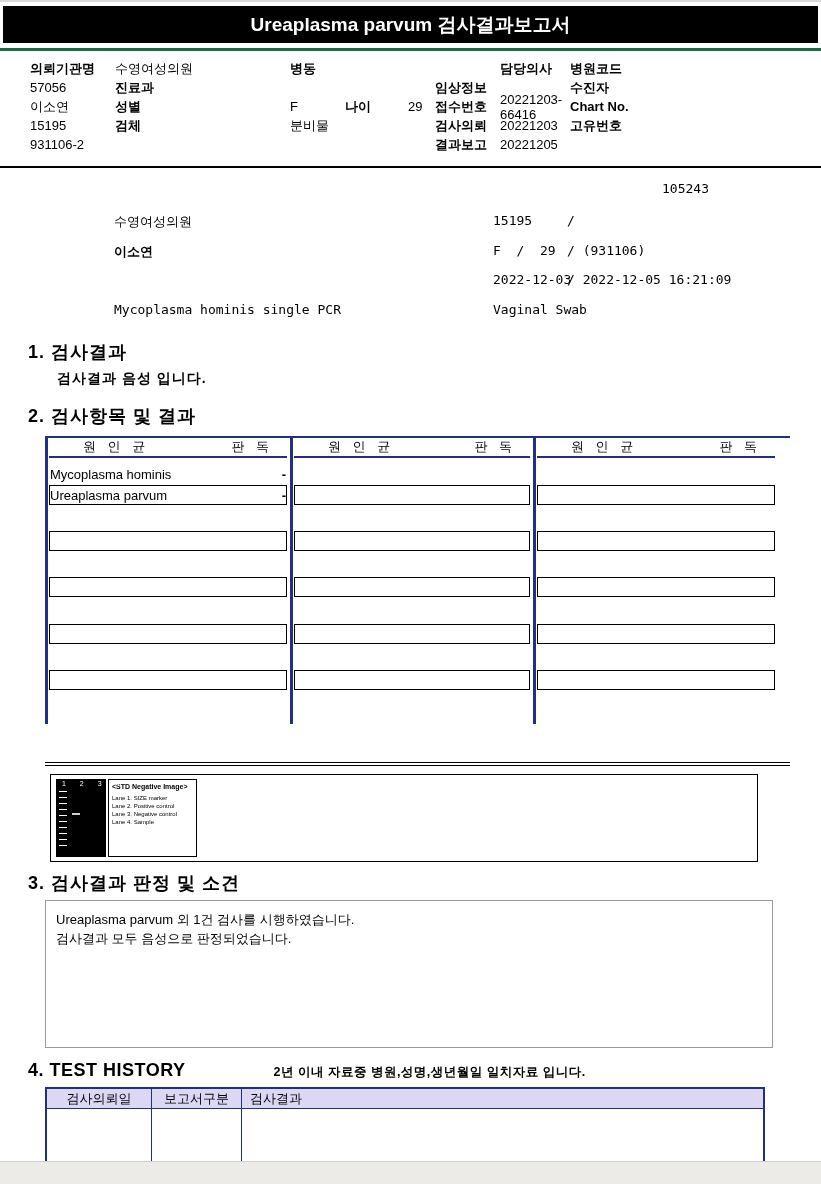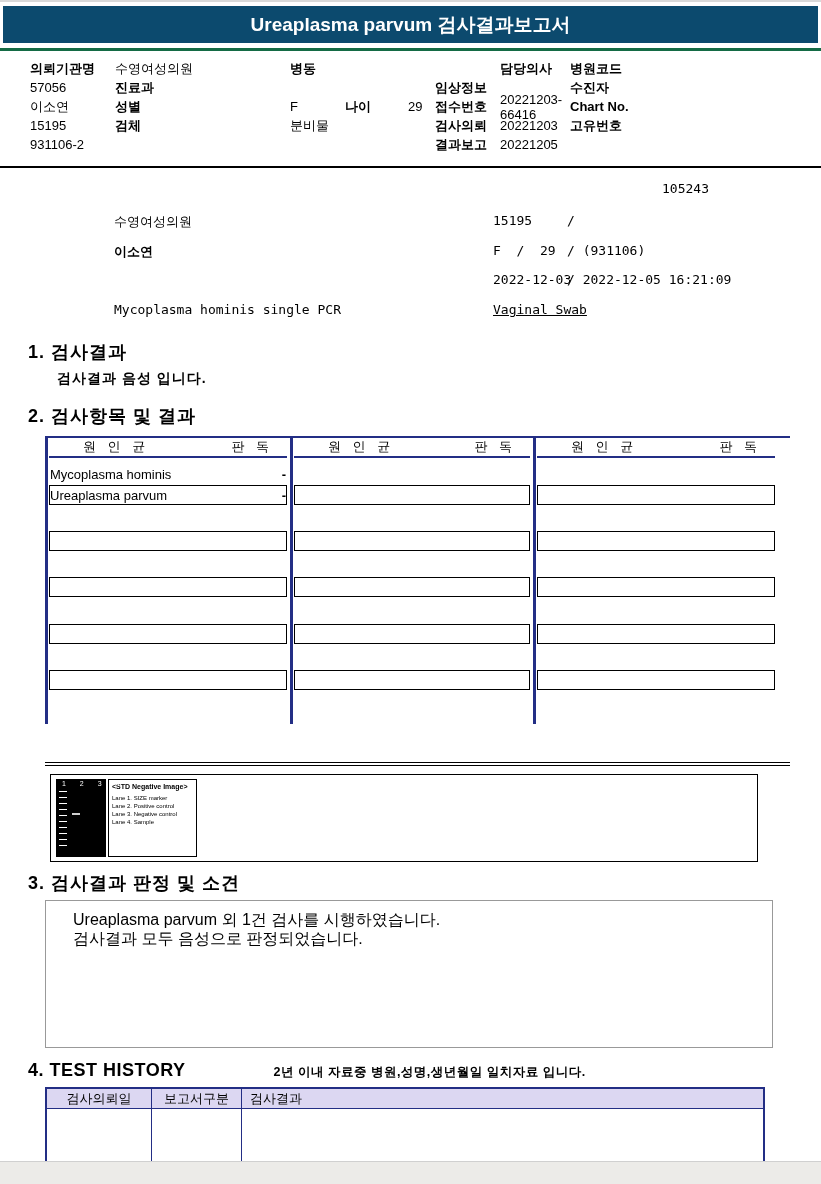--- a/index.html
+++ b/index.html
@@ -5,21 +5,21 @@
   * { margin:0; padding:0; box-sizing:border-box; }
   html,body { background:#fff; }
   body {
     width:821px; height:1184px; position:relative; overflow:hidden;
     font-family:"Liberation Sans","DejaVu Sans",sans-serif; color:#000;
   }
   .top-edge { height:2px; background:#d9d9d9; }
 
   
   .title-bar {
-    margin:4px 3px 0 3px; height:37px; background:#0c4a6e;
+    margin:4px 3px 0 3px; height:37px; background:#000000;
     display:flex; align-items:center; justify-content:center;
     color:#fff; font-size:19px; font-weight:bold;
   }
   .green-rule { margin-top:5px; height:3px; background:#146b45; }
 
   
   .info-grid {
     margin:8px 0 0 30px;
     display:grid;
     grid-template-columns:85px 175px 55px 63px 27px 65px 70px auto;
@@ -35,21 +35,21 @@
   .s-docnum { left:662px; top:13px; }
   .s-hospital { left:114px; top:45px; }
   .s-chart { left:493px; top:45px; }
   .s-slash1 { left:567px; top:45px; }
   .s-patient { left:114px; top:75px; font-weight:bold; }
   .s-sexage { left:493px; top:75px; }
   .s-birth { left:567px; top:75px; }
   .s-reqdate { left:493px; top:104px; }
   .s-repdate { left:567px; top:104px; }
   .s-test { left:114px; top:134px; }
-  .s-specimen { left:493px; top:134px;text-decoration:underline; }
+  .s-specimen { left:493px; top:134px; }
 
   .sec-title { margin-left:28px; font-size:18px; font-weight:bold; letter-spacing:1px; }
   .t1 { margin-top:2px; }
   .result-line { margin:6px 0 0 57px; font-size:14px; font-weight:bold; letter-spacing:1px; }
   .t2 { margin-top:16px; }
 
   
   .rtable { position:relative; margin:8px 0 0 45px; width:745px; height:288px; }
   .rt-topline { position:absolute; left:0; top:0; width:745px; height:2px; background:#232e85; }
   .rt-vline { position:absolute; top:0; bottom:0; width:3px; background:#232e85; }
@@ -85,22 +85,22 @@
   .gel-marker { position:absolute; left:3px; top:12px; width:8px; height:60px;
     background:repeating-linear-gradient(#fff 0 1px, transparent 1px 6px); }
   .gel-band { position:absolute; left:16px; top:34px; width:8px; height:2px; background:#cfcfcf; }
   .gel-legend { width:89px; border:1px solid #000; background:#fff; margin-left:2px; padding:3px 3px; flex:0 0 auto; }
   .gel-caption { font-size:7px; font-weight:bold; margin-bottom:4px; white-space:nowrap; }
   .gel-line { font-size:6px; line-height:8px; white-space:nowrap; }
 
   .t3 { margin-top:9px; }
   .comment-box {
     margin:5px 0 0 45px; width:728px; height:148px;
-    border:1px solid #999; padding:9px 27px;
-    font-size:16px; line-height:19px;
+    border:1px solid #999; padding:9px 10px;
+    font-size:13px; line-height:19px;
   }
 
   .sec4-row { margin:12px 0 0 28px; display:flex; align-items:baseline; }
   .t4 { letter-spacing:0.5px; }
   .history-note { margin-left:88px; font-size:12.5px; font-weight:bold; letter-spacing:0.5px; }
 
   
   .htable { margin:6px 0 0 45px; width:720px; border:2px solid #232e85; }
   .ht-header { display:flex; background:#dcd7f2; border-bottom:1px solid #232e85; height:20px; font-size:13px; align-items:center; }
   .ht-c1 { width:105px; border-right:1px solid #232e85; text-align:center; align-self:stretch; display:flex; align-items:center; justify-content:center; }

